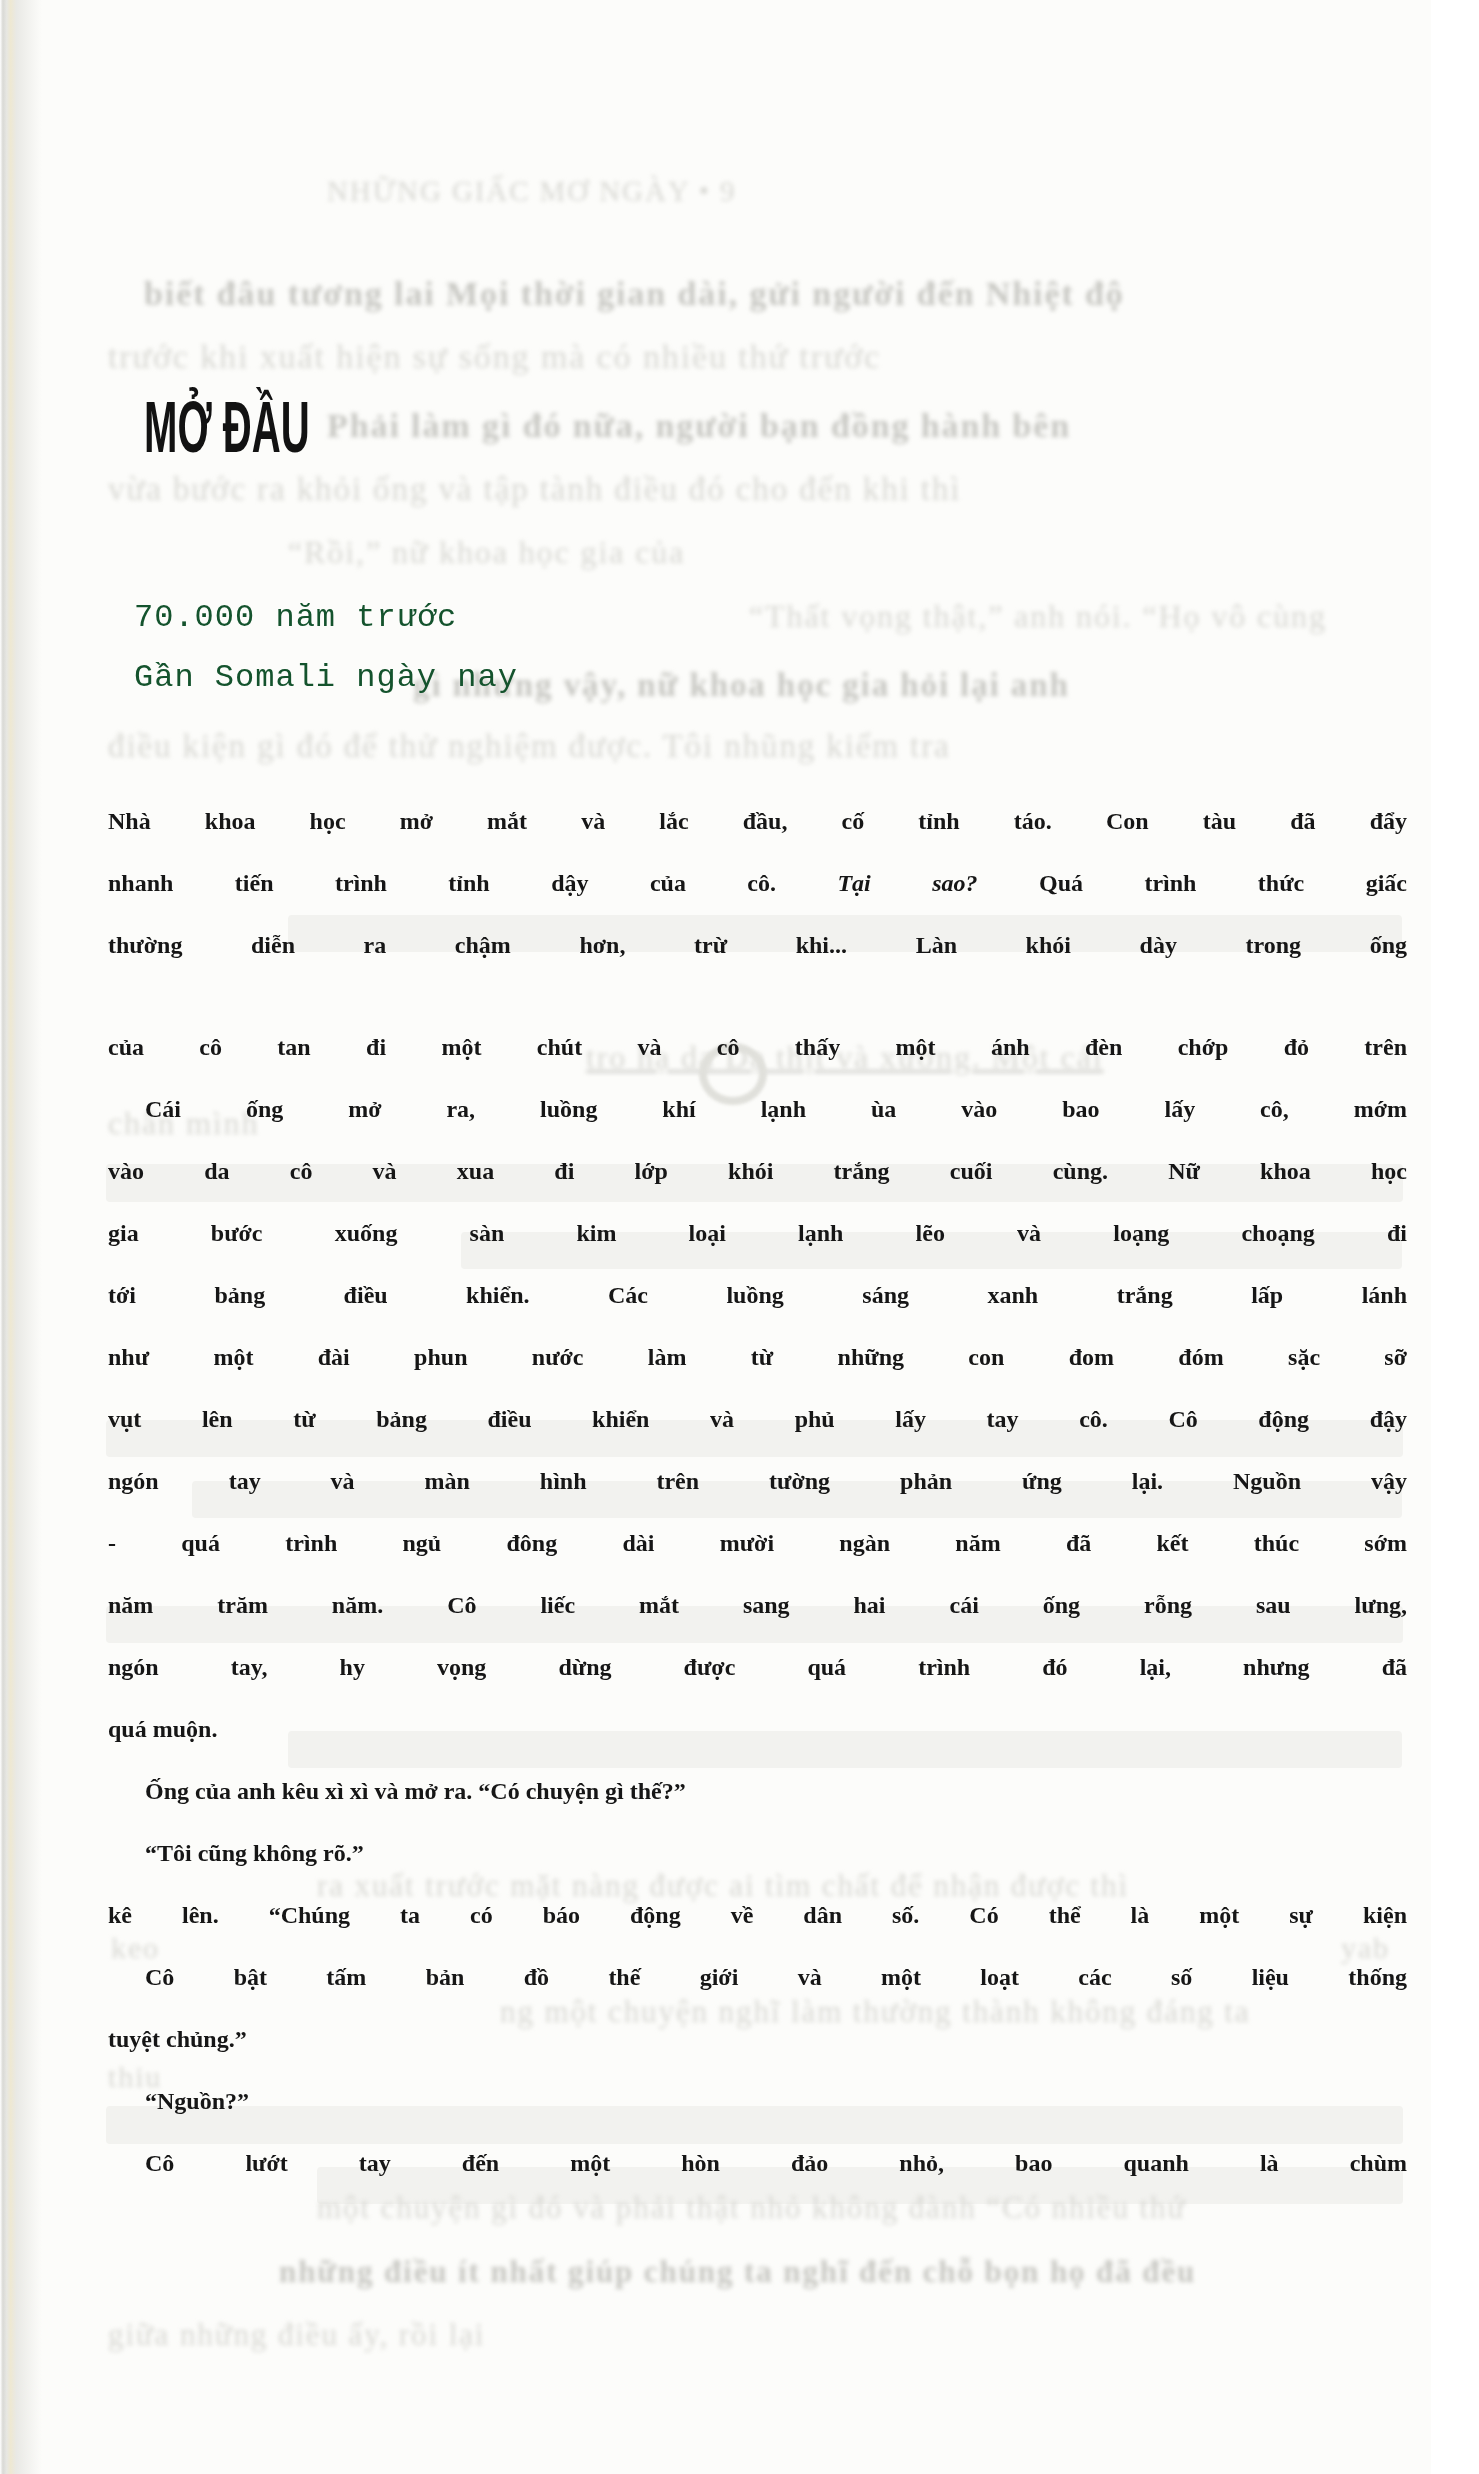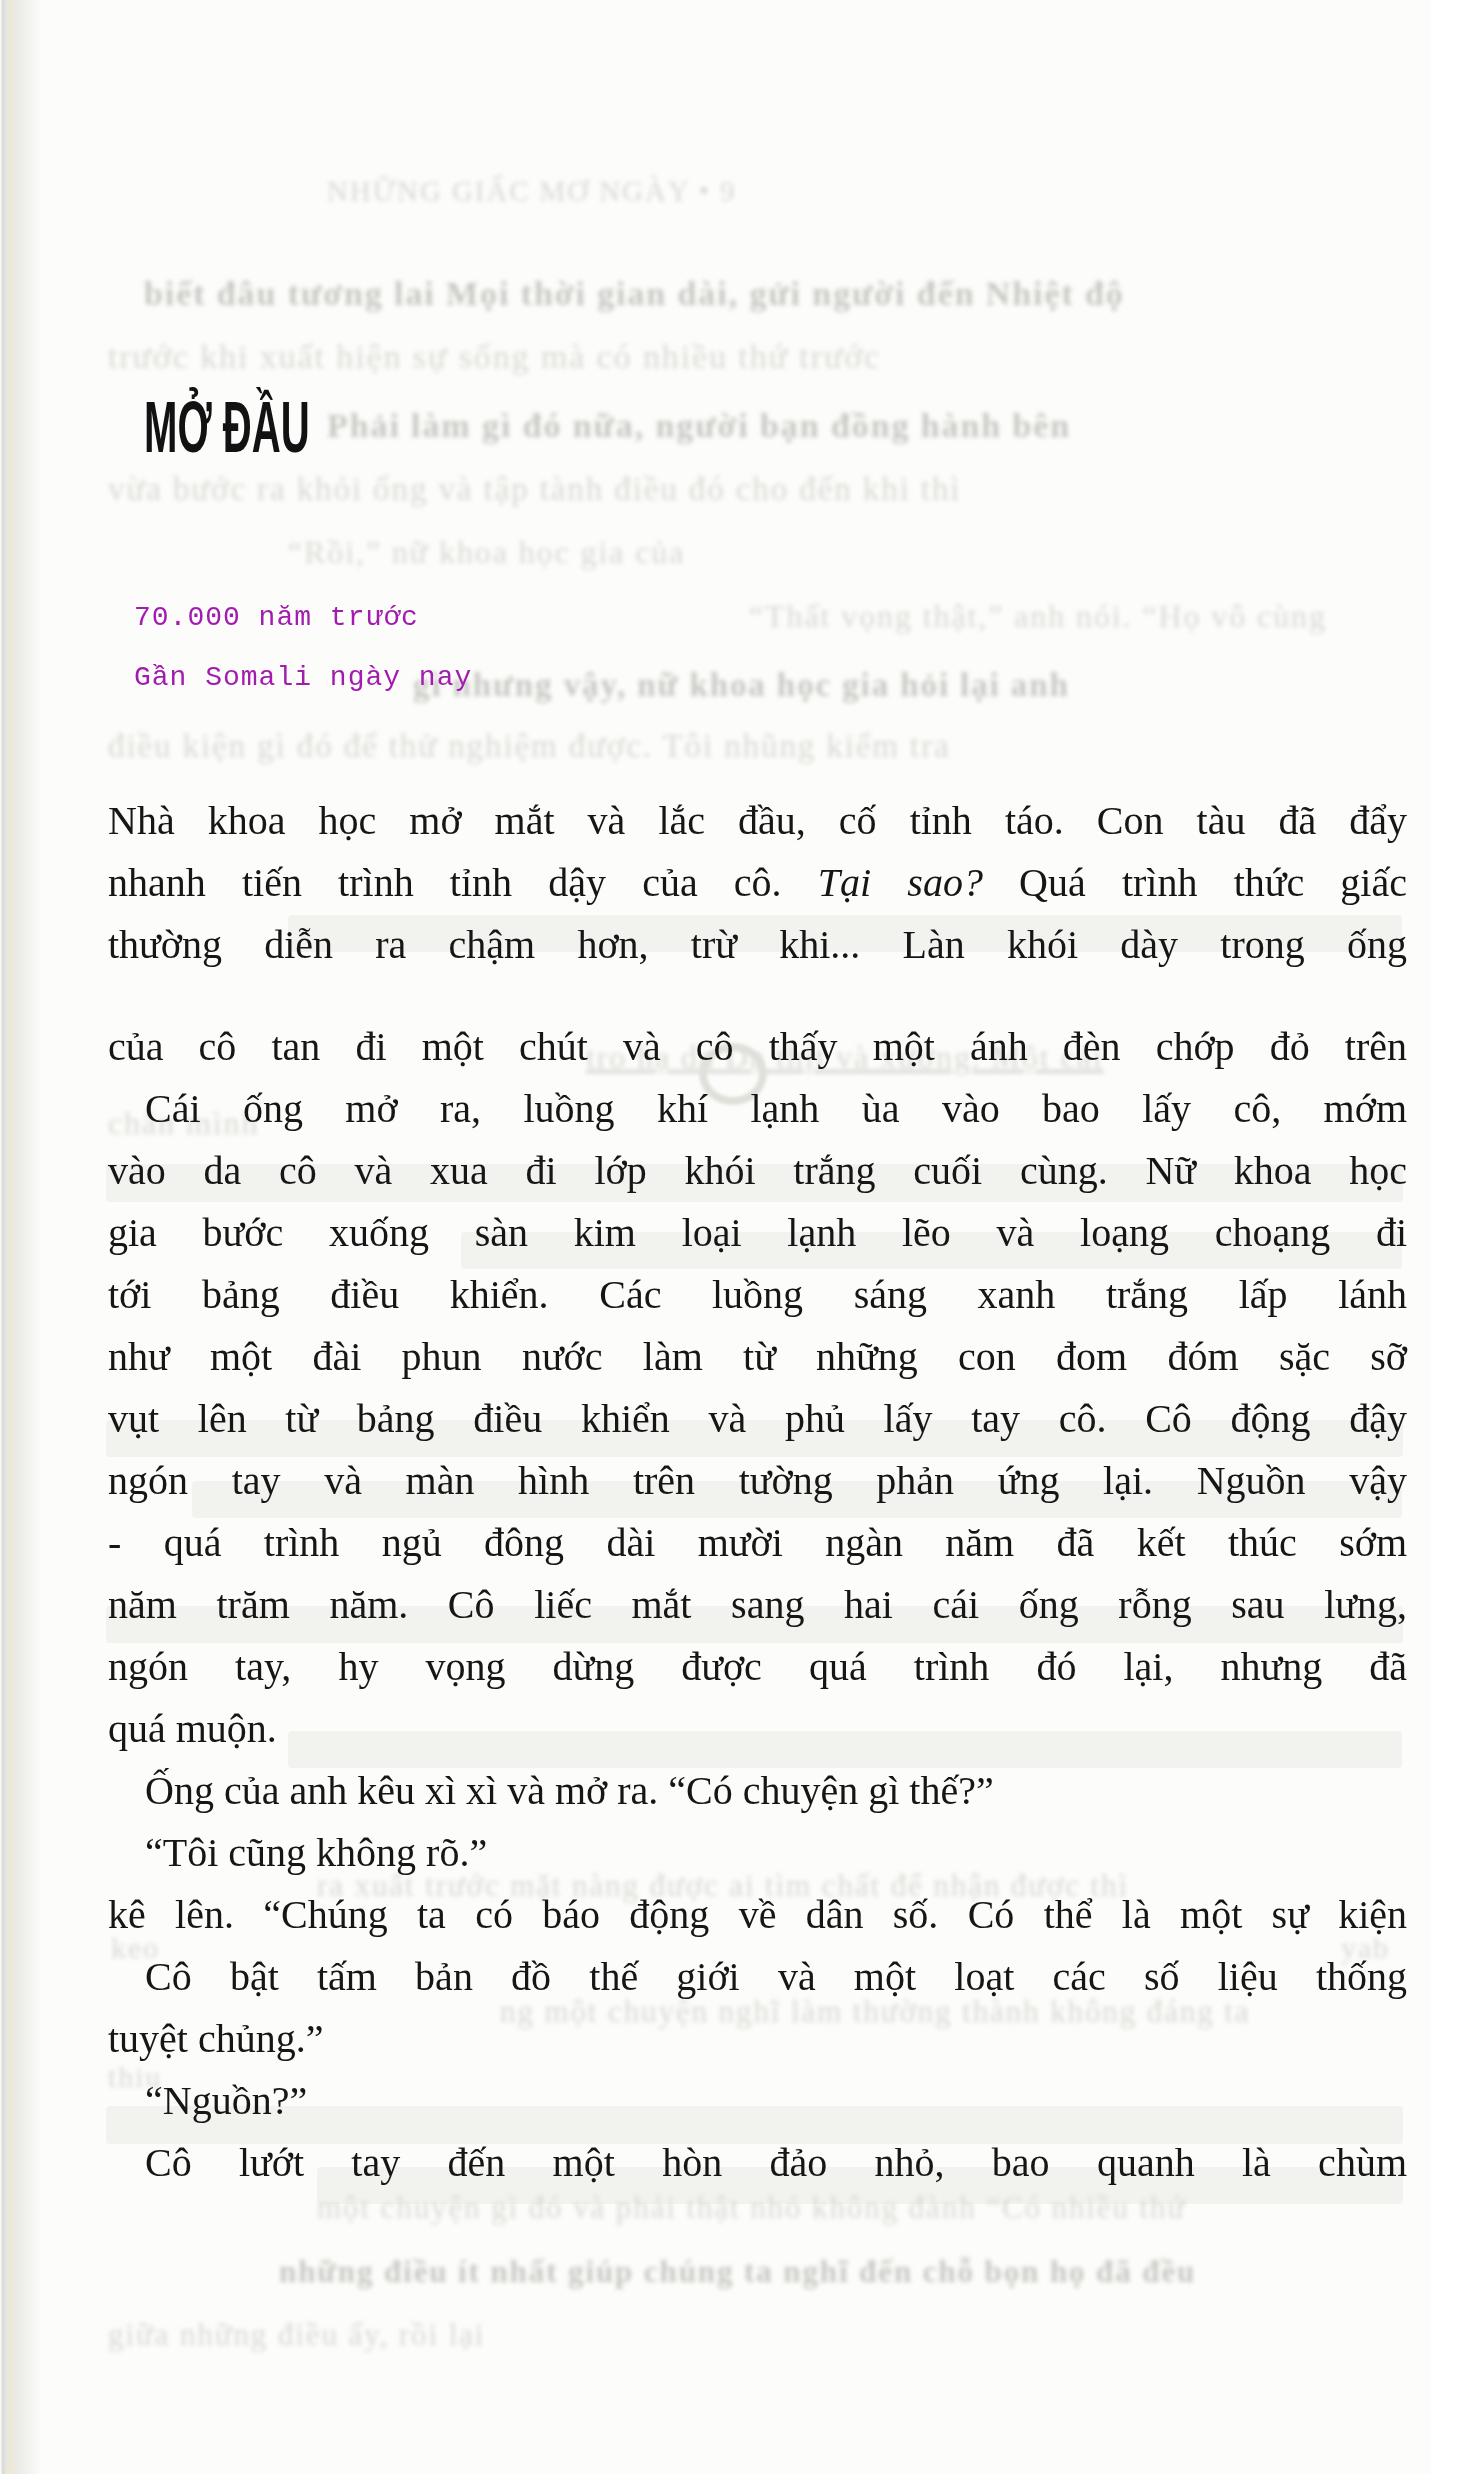--- a/index.html
+++ b/index.html
@@ -27,25 +27,25 @@
   }
   .title{
     position:absolute;left:144px;top:390px;line-height:73px;
     font-family:"Liberation Sans","DejaVu Sans",sans-serif;font-weight:bold;
     font-size:73px;color:#121212;white-space:nowrap;
     transform:scaleX(.55);transform-origin:left top;
   }
   .dateline{
     position:absolute;left:134px;top:588px;
     font-family:"Liberation Mono","DejaVu Sans Mono",monospace;
-    font-size:28px;line-height:60px;letter-spacing:1px;color:#a21caf;
+    font-size:32px;line-height:60px;letter-spacing:1px;color:#14532d;
   }
   .bodytext{
     position:absolute;left:108px;top:790px;width:1299px;
-    font-size:40px;line-height:62px;
+    font-size:24px;line-height:62px;font-weight:bold;
   }
   .line{text-align:justify;text-align-last:justify;height:62px;overflow:visible;}
   .line.noj{text-align:left;text-align-last:auto;}
   .line i{font-style:italic;}
 </style>
 </head>
 <body>
 
 <div class="page">
   <div class="gutter"></div>

